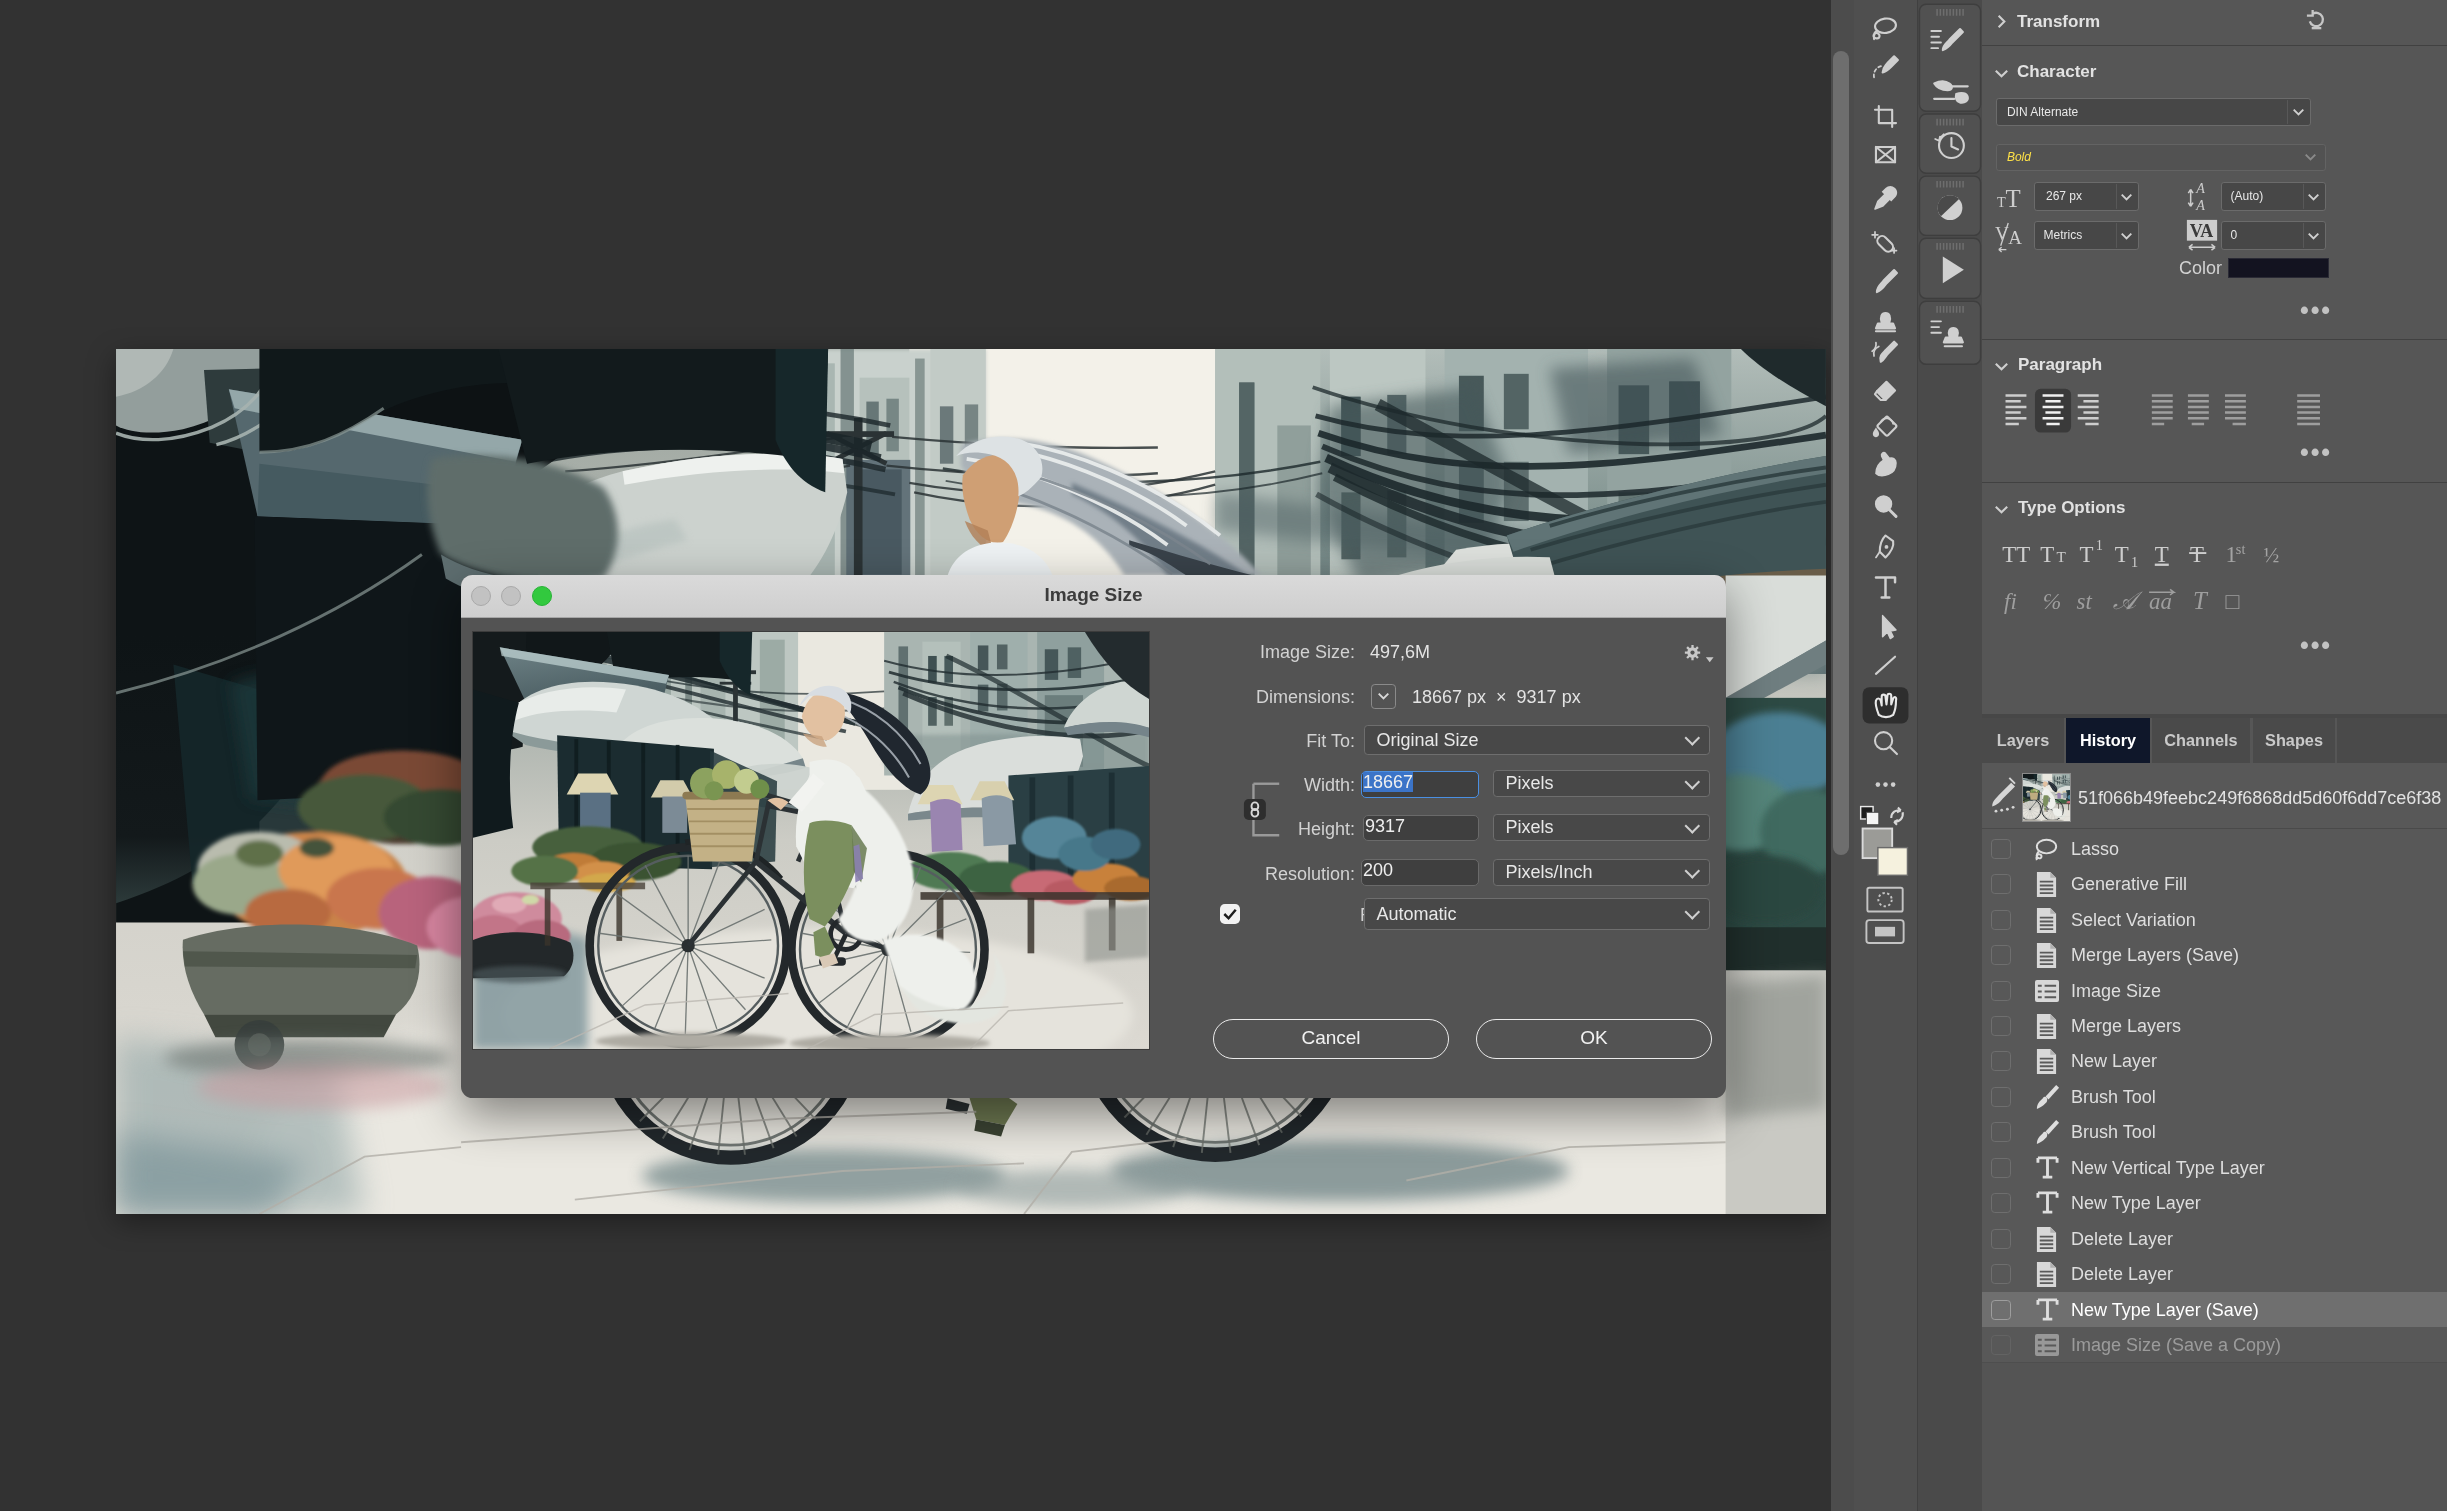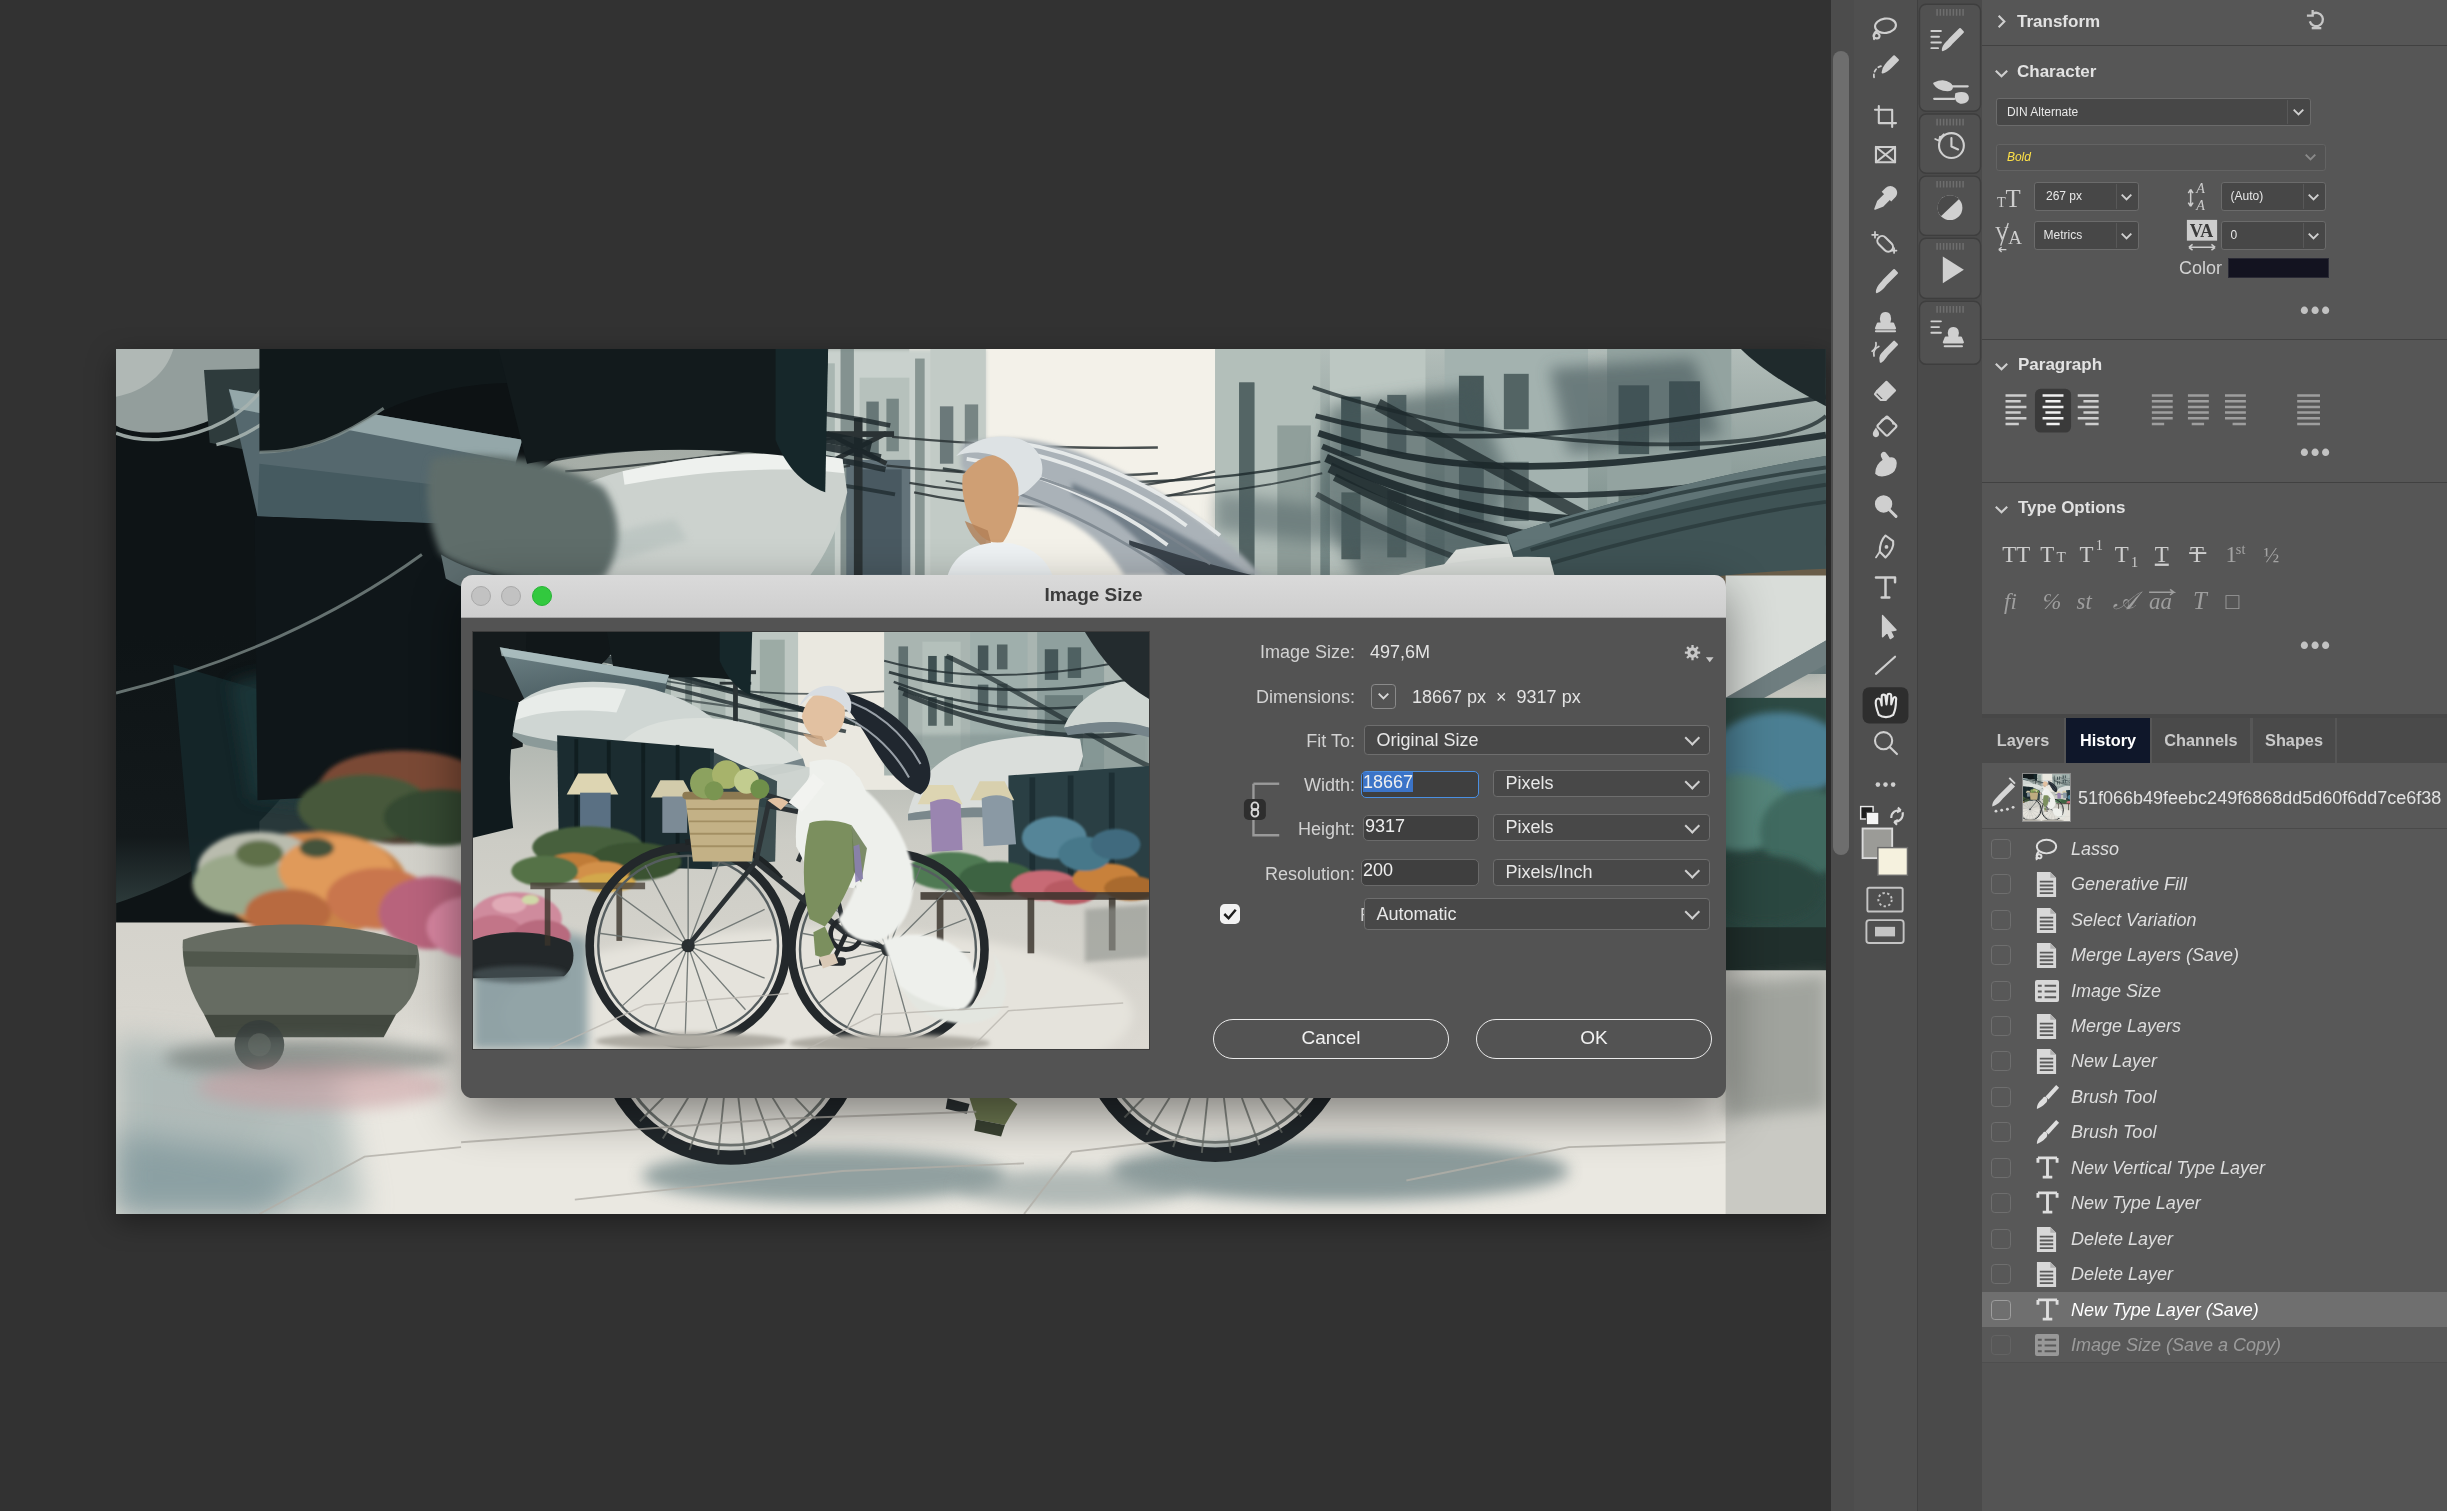--- a/index.html
+++ b/index.html
@@ -35,21 +35,21 @@
   #tc1 { position:absolute; left:1854px; top:0; width:63px; height:1511px; background:#4f4f4f; }
   #tc2 { position:absolute; left:1918px; top:0; width:64px; height:1511px; background:#4a4a4a; }
   #panel { position:absolute; left:1982px; top:0; width:466px; height:1511px; background:#565656; }
   .hdr { position:absolute; color:#e2e2e2; font-size:17px; font-weight:bold; }
   .sep { position:absolute; left:0; width:466px; height:1px; background:#414141; }
   .dots { position:absolute; color:#c2c2c2; font-size:25px; letter-spacing:1.9px; font-weight:bold; }
   .pi { position:absolute; background:#474747; border:1px solid #6b6b6b; border-radius:2.9px;
     color:#e8e8e8; font-size:12px; }
   .tab { position:absolute; top:718px; height:45px; background:#4a4a4a; color:#c9c9c9;
     font-size:16.3px; font-weight:bold; text-align:center; line-height:45px; }
-  .hrow { position:absolute; left:0; width:466px; height:35px; color:#dedede; font-size:18px;font-style:italic; }
+  .hrow { position:absolute; left:0; width:466px; height:35px; color:#dedede; font-size:18px; }
   .hrow .cb { position:absolute; left:8.6px; top:7.6px; width:20px; height:20px;
     border:1px solid #6e6e6e; border-radius:3.8px; }
   .hrow .txt { position:absolute; left:89px; top:7.6px; }
   .hrow svg { position:absolute; }
 </style>
 </head>
 <body>
 <div id="stage">
 
   <svg id="art" class="abs" style="left:116px; top:349px; box-shadow:0 7.6px 27px rgba(0,0,0,.4);" width="1710" height="865" viewBox="0 0 1789 905">

